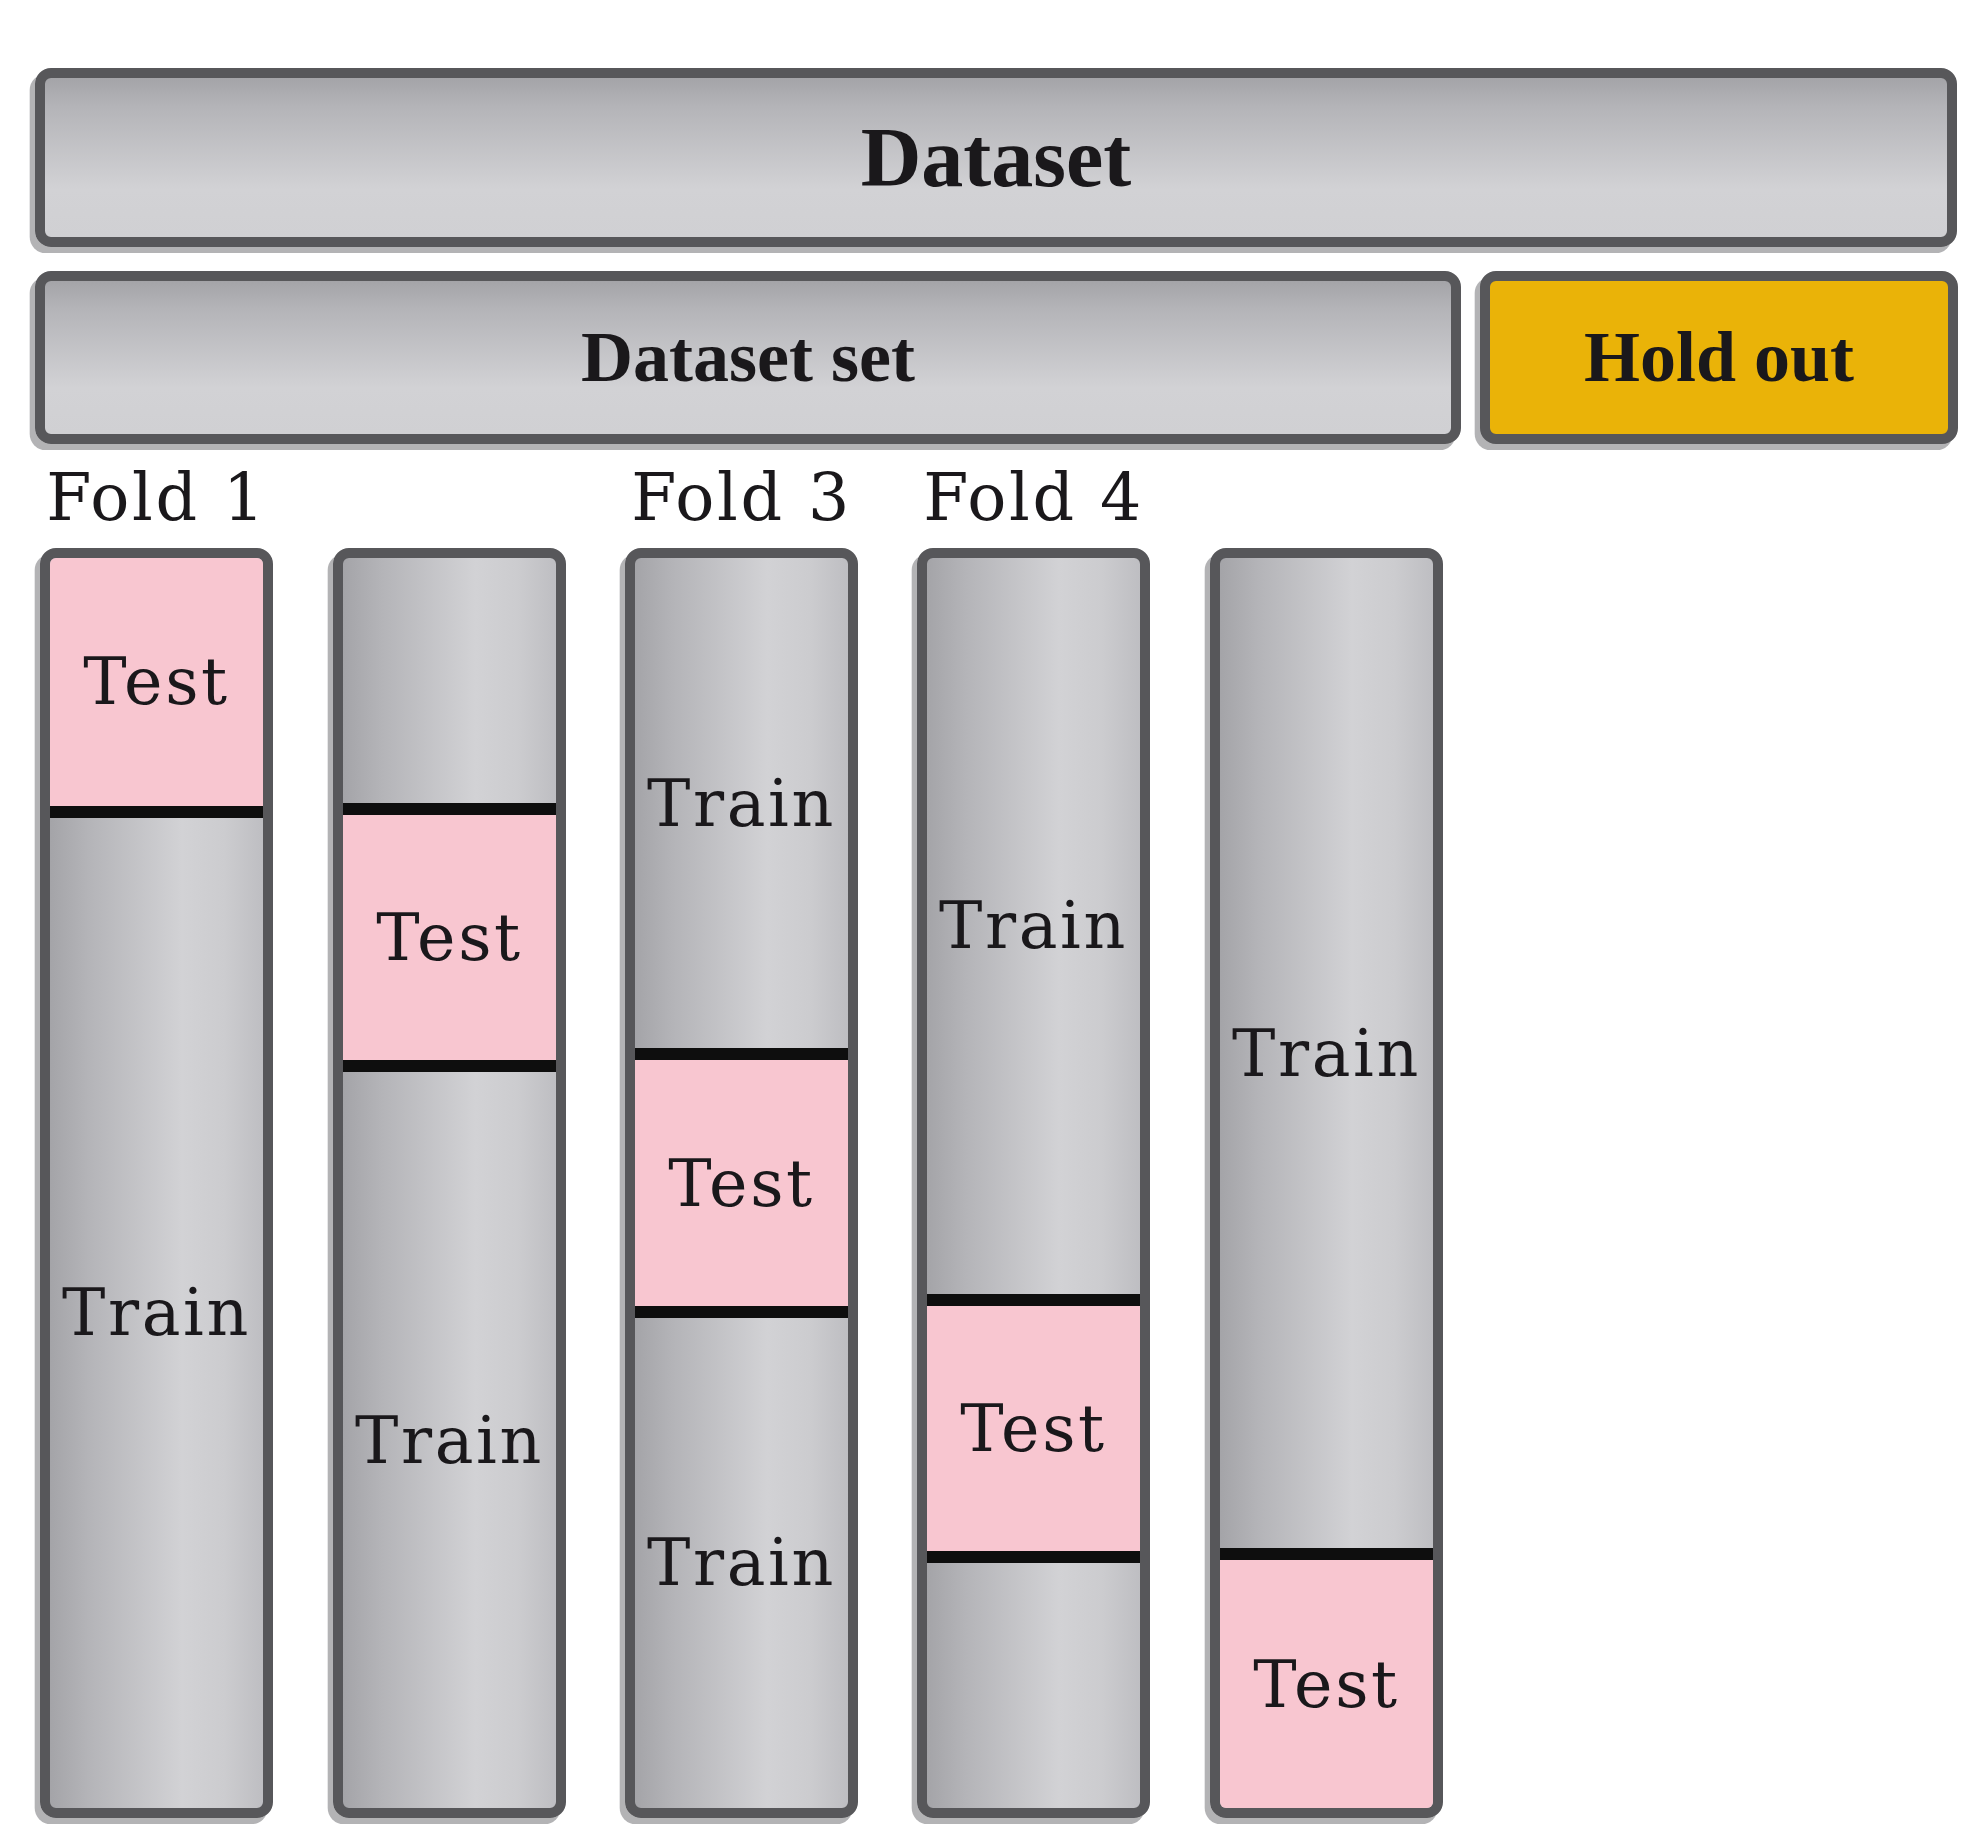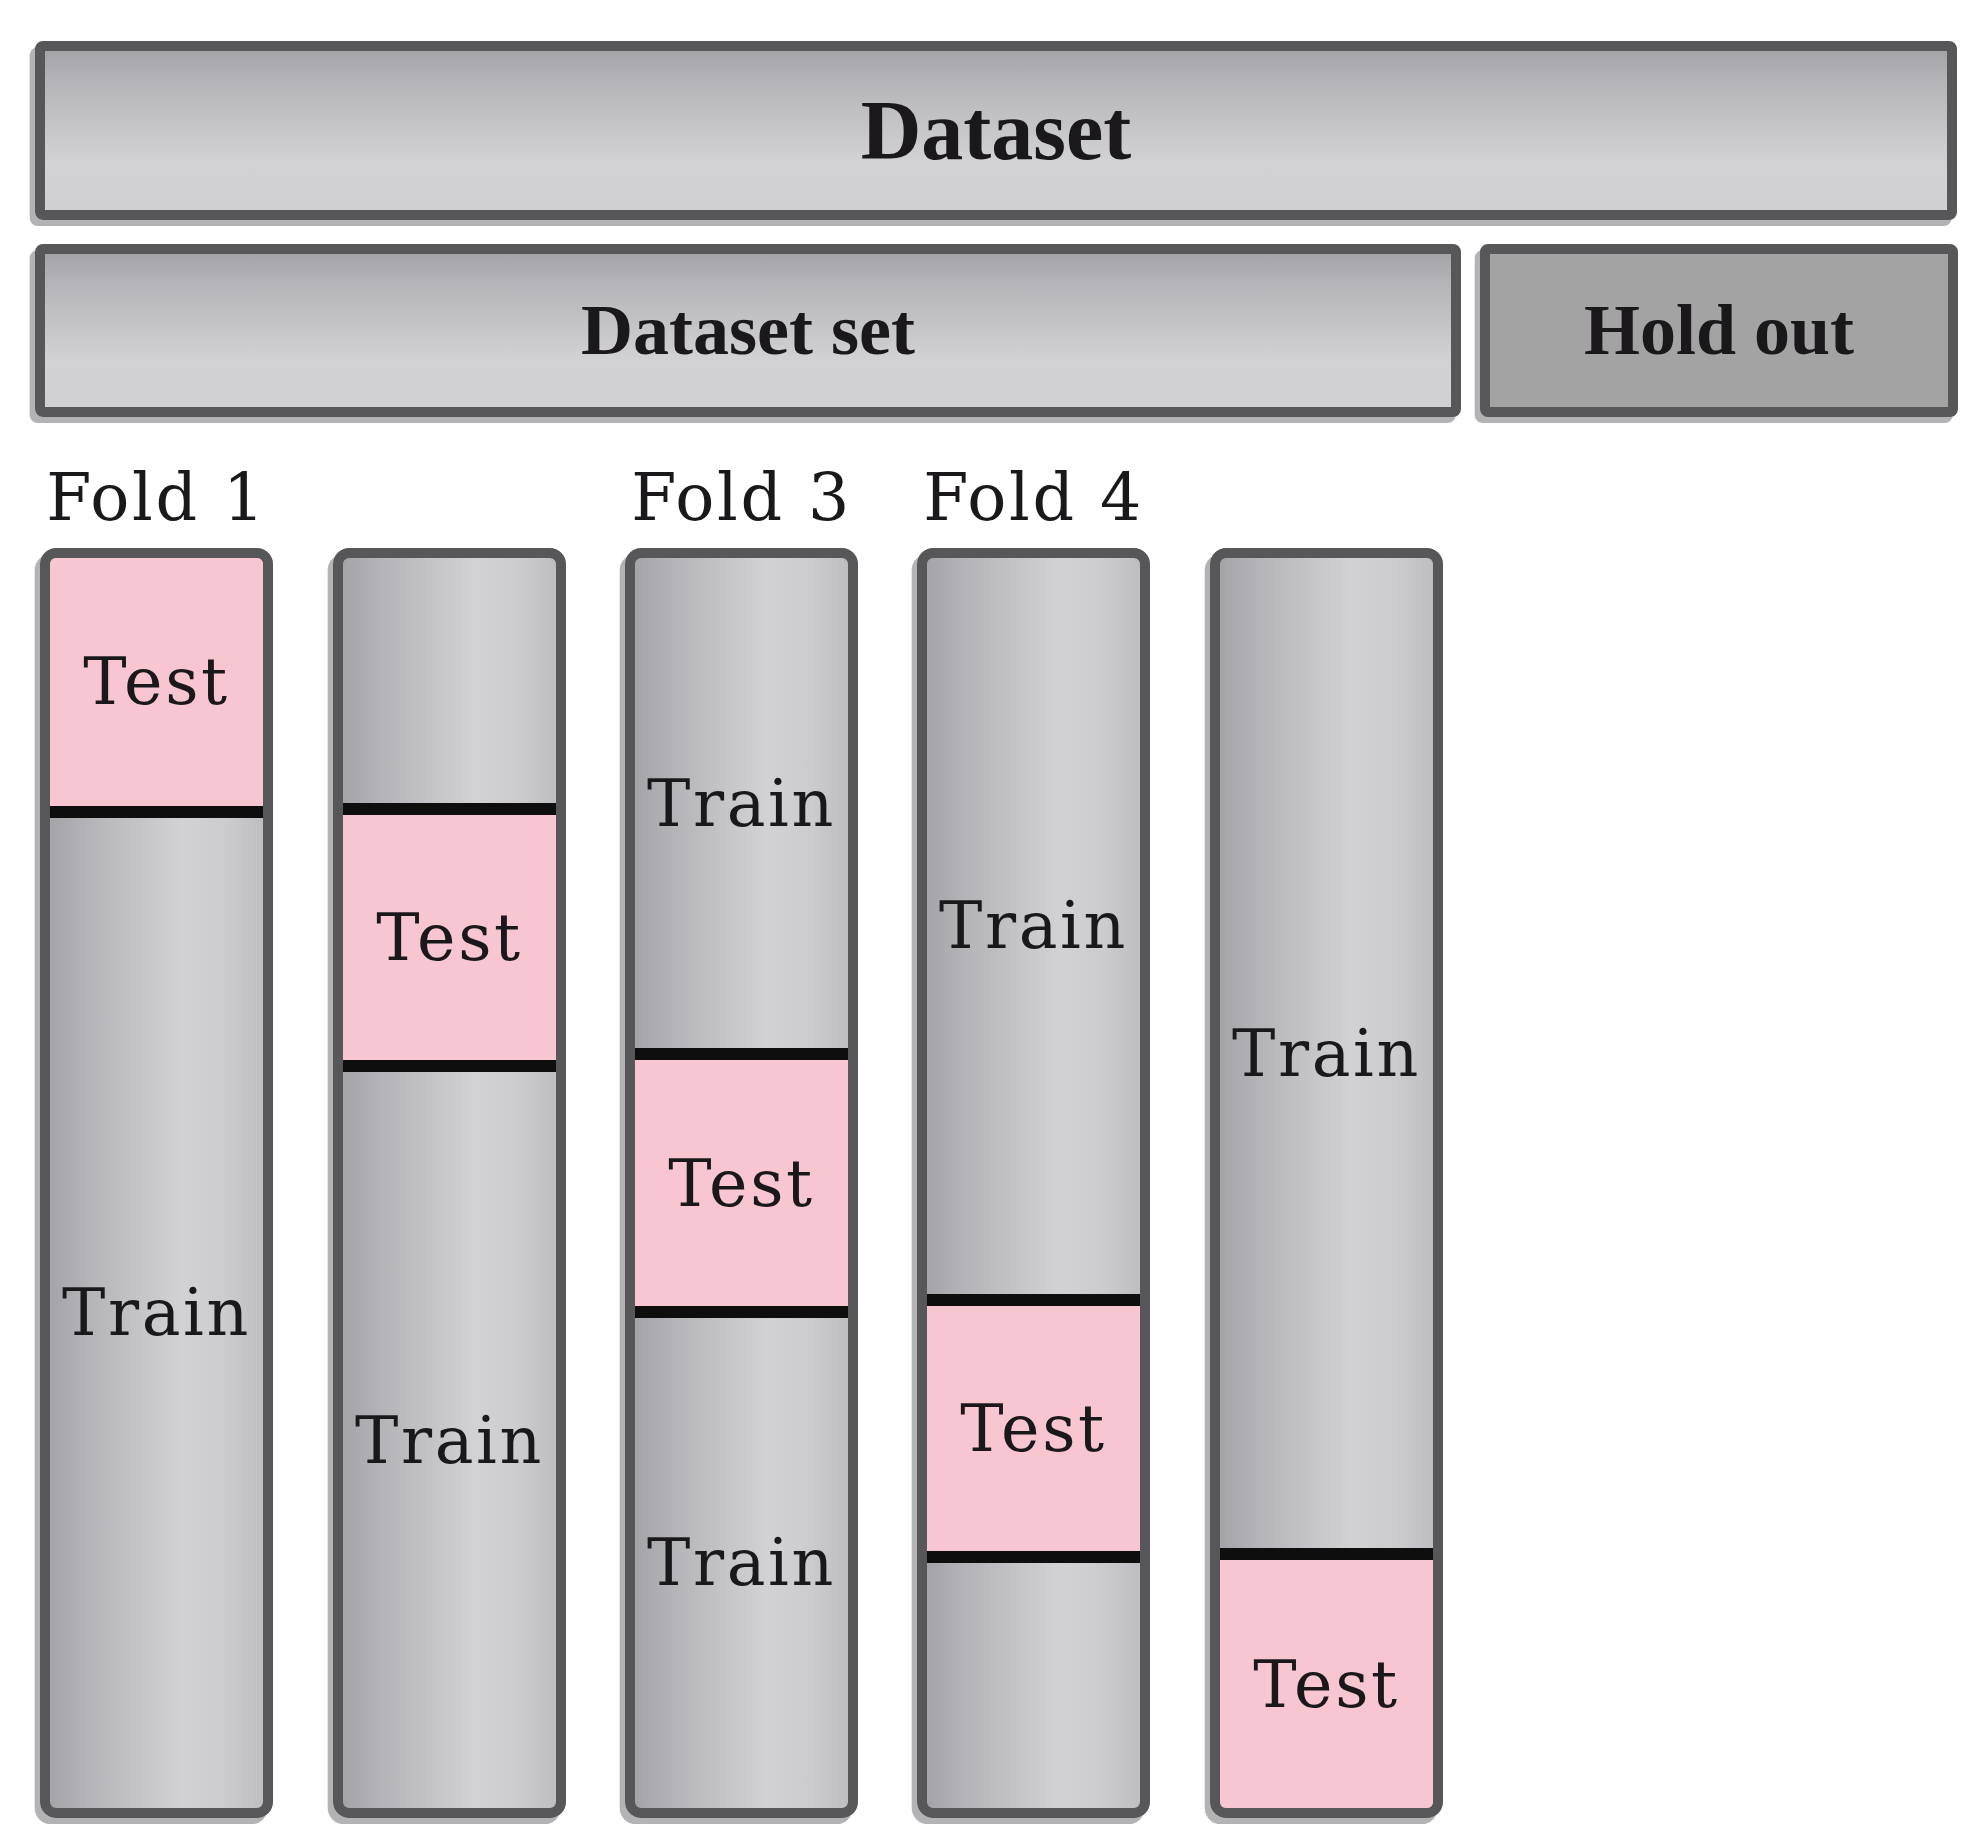--- a/index.html
+++ b/index.html
@@ -9,28 +9,28 @@
     background:#ffffff;
     font-family:"DejaVu Serif", serif;
     color:#1a181b;
     overflow:hidden;
   }
   
   .rbox{
     position:absolute;
     box-sizing:border-box;
     border:10.5px solid #57575a;
-    border-radius:8px;
+    border-radius:16px;
     box-shadow:-5.3px 6.1px 0 rgba(87,87,90,0.45);
-    display:flex;align-items:center;justify-content:center;
+    display:flex;align-items:center;justify-content:center;margin-top:27px;
   }
   .gray-h{ 
     background:linear-gradient(180deg,#a4a4a8 0%,#b4b4b8 18%,#d2d2d5 70%,#d0d0d3 100%);
   }
-  .pink-flat{ background:#a3a3a3; }
+  .pink-flat{ background:#eab308; }
   .bar-label{
     font-family:"Liberation Serif", serif;
     font-weight:bold;
     white-space:nowrap;
   }
   .dataset-bar{ left:35px; top:41px;  width:1922px; height:179px; }
   .dataset-bar .bar-label{ font-size:84px; }
   .training-bar{ left:35px; top:244px; width:1426px; height:173px; }
   .training-bar .bar-label{ font-size:72px; }
   .holdout-box{ left:1480px; top:244px; width:478px; height:173px; }

